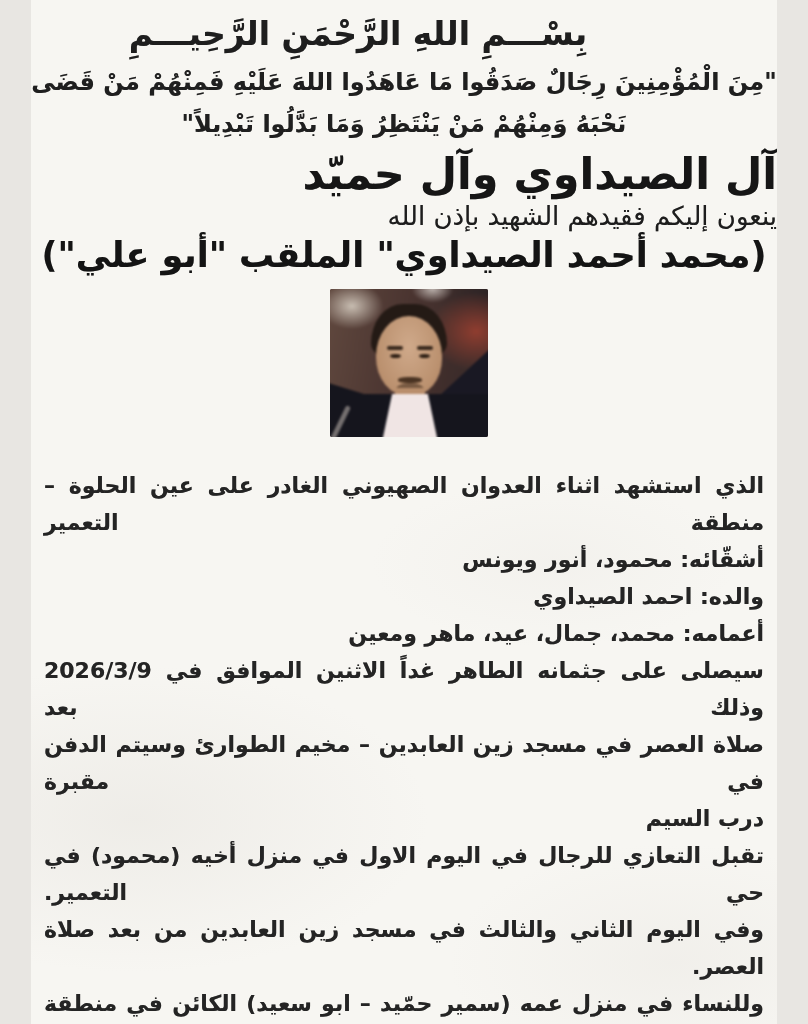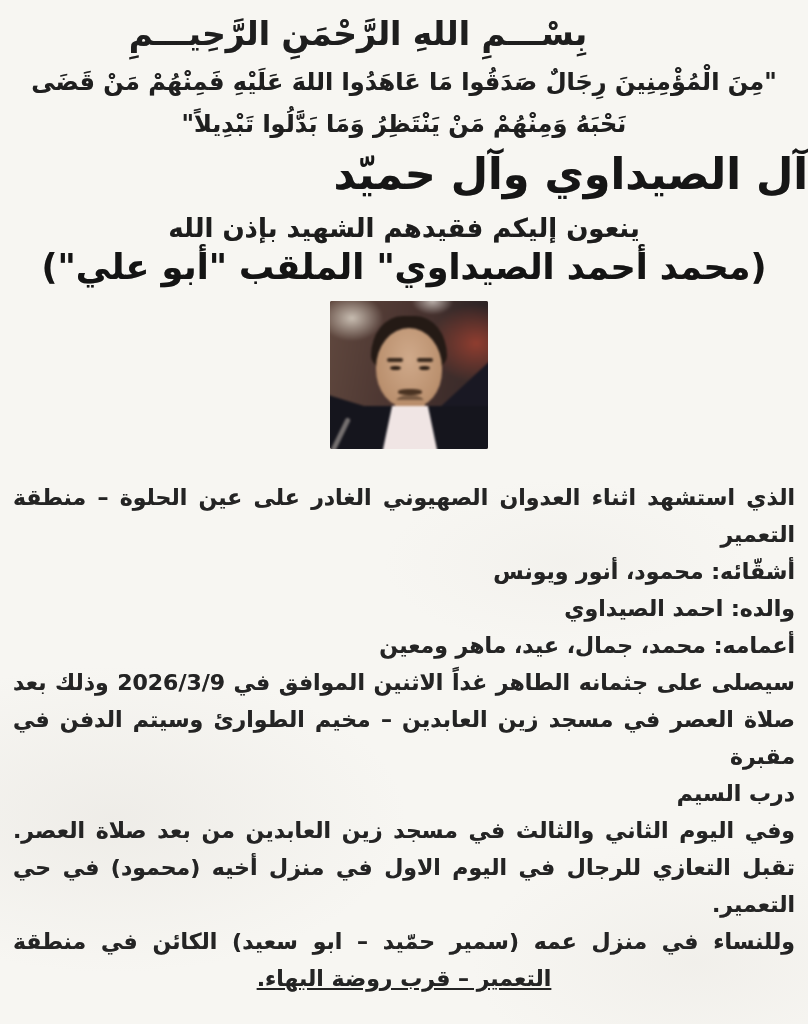--- a/index.html
+++ b/index.html
@@ -1,18 +1,18 @@
 <!DOCTYPE html>
 <html lang="ar" dir="rtl"><head>
 <meta charset="utf-8">
 <style>
   html,body { margin:0; padding:0; background:#e8e6e2; }
   .page {
     position:relative;
-    width:808px; height:1024px;
+    width:746px; height:1024px;
     margin:0 auto;
     background:#f7f6f2;
     background-image:
       radial-gradient(420px 220px at 14% 80%, rgba(208,203,196,.22), transparent 70%),
       radial-gradient(320px 170px at 86% 94%, rgba(214,209,202,.18), transparent 70%),
       radial-gradient(260px 120px at 70% 55%, rgba(220,216,210,.15), transparent 70%);
     overflow:hidden;
     font-family:"DejaVu Sans", sans-serif;
     color:#222;
     direction:rtl;
@@ -23,21 +23,21 @@
     margin-top:14px;
     text-align:center;
     transform:translateX(-46px); 
     font-size:33px; font-weight:bold; color:#1e1e1e;
     white-space:nowrap;
   }
   .verse { margin-top:8px; text-align:center; font-size:24px; font-weight:bold; line-height:42px; color:#1f1f1f; }
   .verse p { margin:0; white-space:nowrap; }
 
   .families  { margin-top:4px; font-size:43px; font-weight:bold; color:#161616; white-space:nowrap; }
-  .announce  { margin-top:14px; text-align:center; font-size:26px; font-weight:bold; color:#1d1d1d; white-space:nowrap; }
+  .announce  { margin-top:2px; font-size:26px; font-weight:normal; color:#1d1d1d; white-space:nowrap; }
   .name      { margin-top:4px; text-align:center; font-size:35px; font-weight:bold; color:#141414; white-space:nowrap; }
 
   
   .photo {
     position:relative; width:158px; height:148px;
     margin:14px auto 0; transform:translateX(5px);
     overflow:hidden; border-radius:2px;
     background:#4a3631;
   }
   .photo .art { position:absolute; inset:-5px; filter:blur(1.3px); }
@@ -115,19 +115,19 @@
   </div>
 
   <div class="bodytxt">
     <p class="jf txt">الذي استشهد اثناء العدوان الصهيوني الغادر على عين الحلوة – منطقة التعمير</p>
     <p class="rt txt">أشقّائه: محمود، أنور ويونس</p>
     <p class="rt txt">والده: احمد الصيداوي</p>
     <p class="rt txt">أعمامه: محمد، جمال، عيد، ماهر ومعين</p>
     <p class="jf txt">سيصلى على جثمانه الطاهر غداً الاثنين الموافق في 2026/3/9 وذلك بعد</p>
     <p class="jf txt">صلاة العصر في مسجد زين العابدين – مخيم الطوارئ وسيتم الدفن في مقبرة</p>
     <p class="rt txt">درب السيم</p>
+    <p class="jf txt">تقبل التعازي للرجال في اليوم الاول في منزل أخيه (محمود) في حي التعمير.</p>
     <p class="jf txt">وفي اليوم الثاني والثالث في مسجد زين العابدين من بعد صلاة العصر.</p>
-    <p class="jf txt">تقبل التعازي للرجال في اليوم الاول في منزل أخيه (محمود) في حي التعمير.</p>
     <p class="jf txt">وللنساء في منزل عمه (سمير حمّيد – ابو سعيد) الكائن في منطقة</p>
     <p class="ct txt">التعمير – قرب روضة البهاء.</p>
   </div>
 
 </div>
 
 </body></html>

